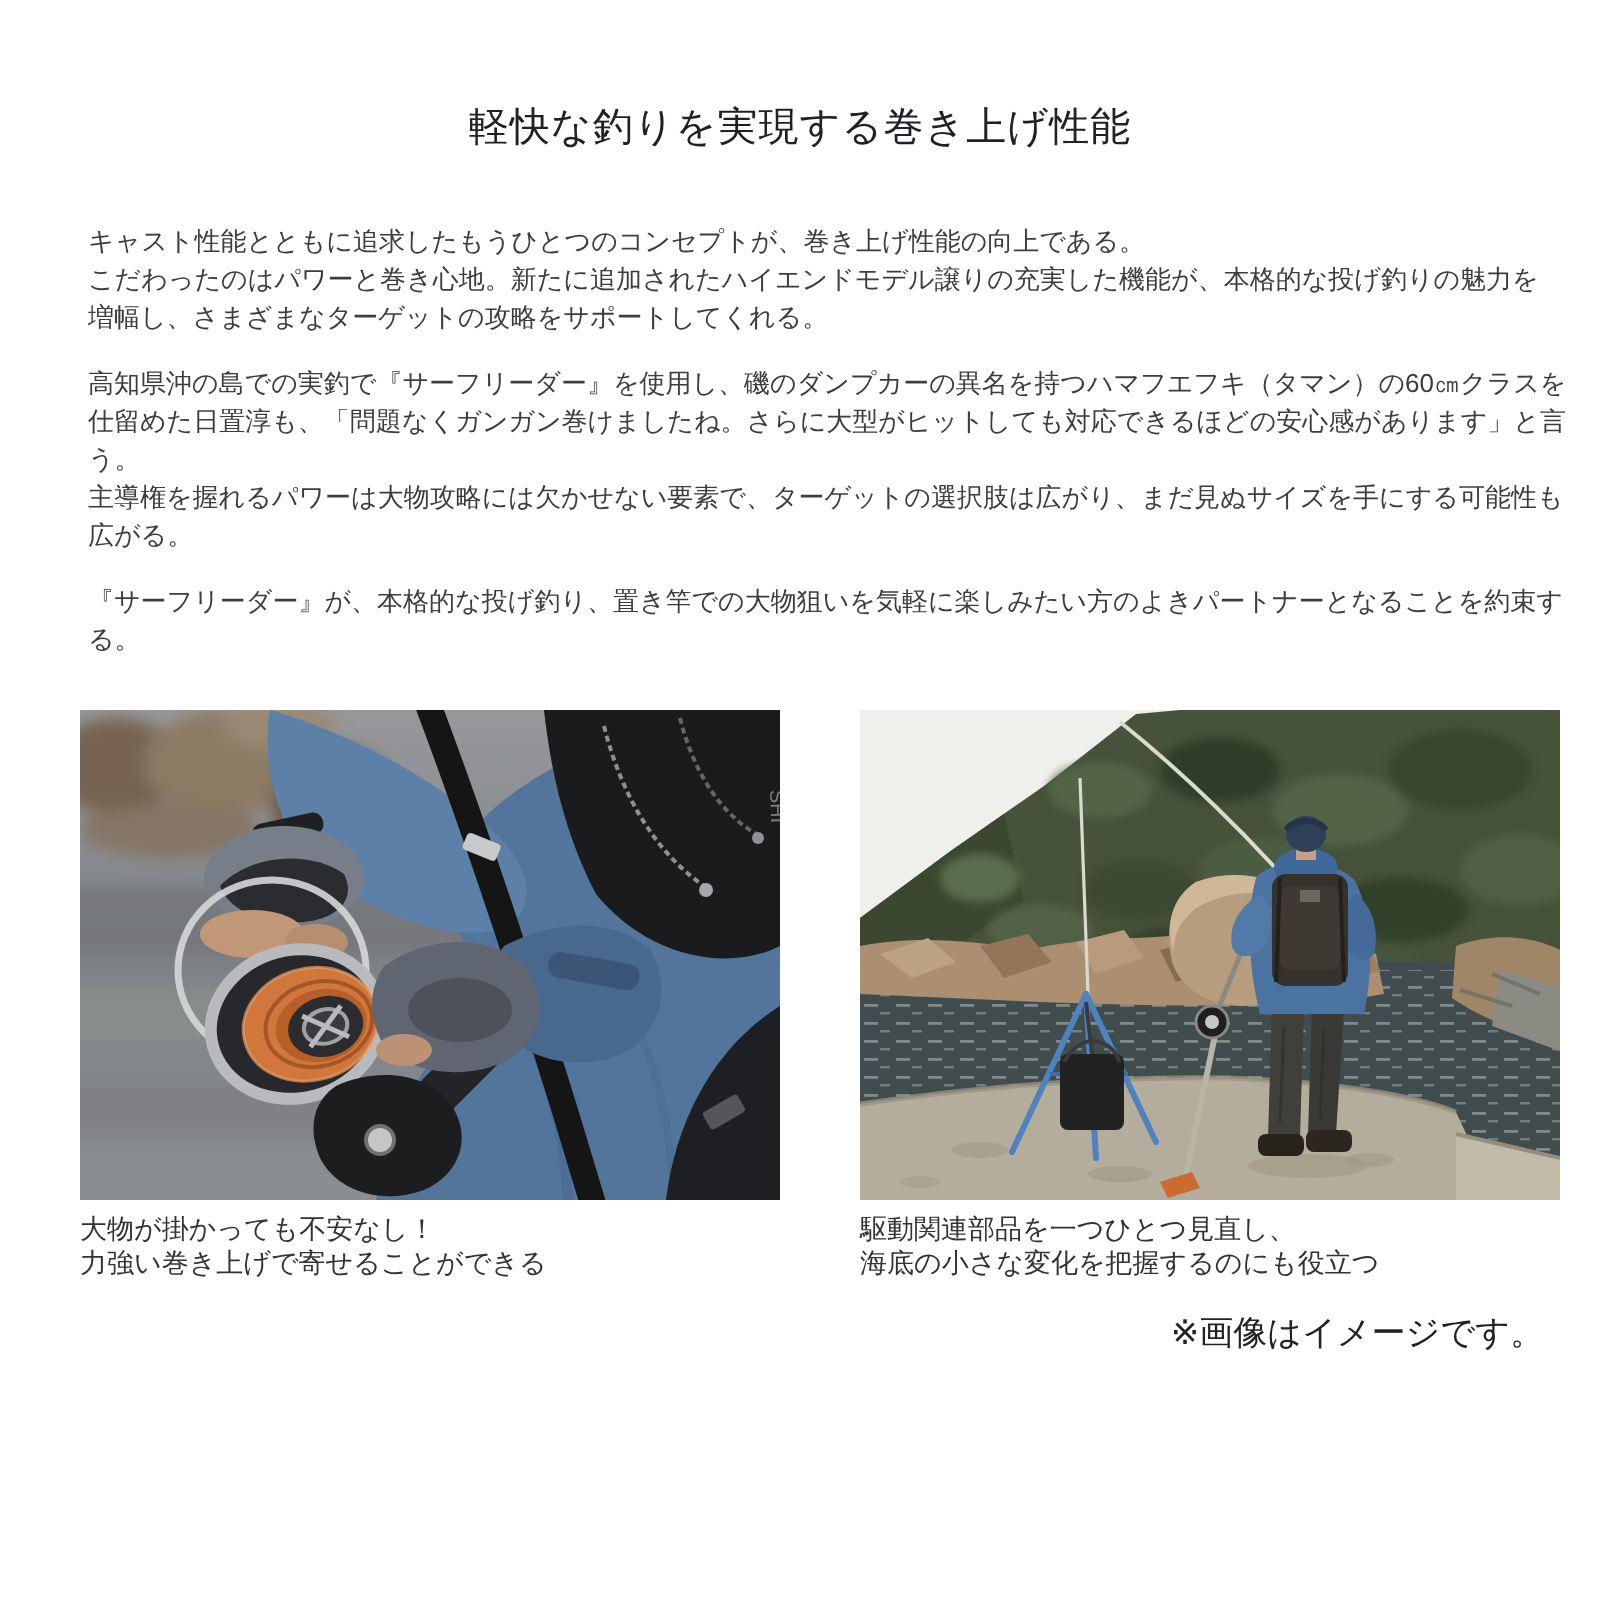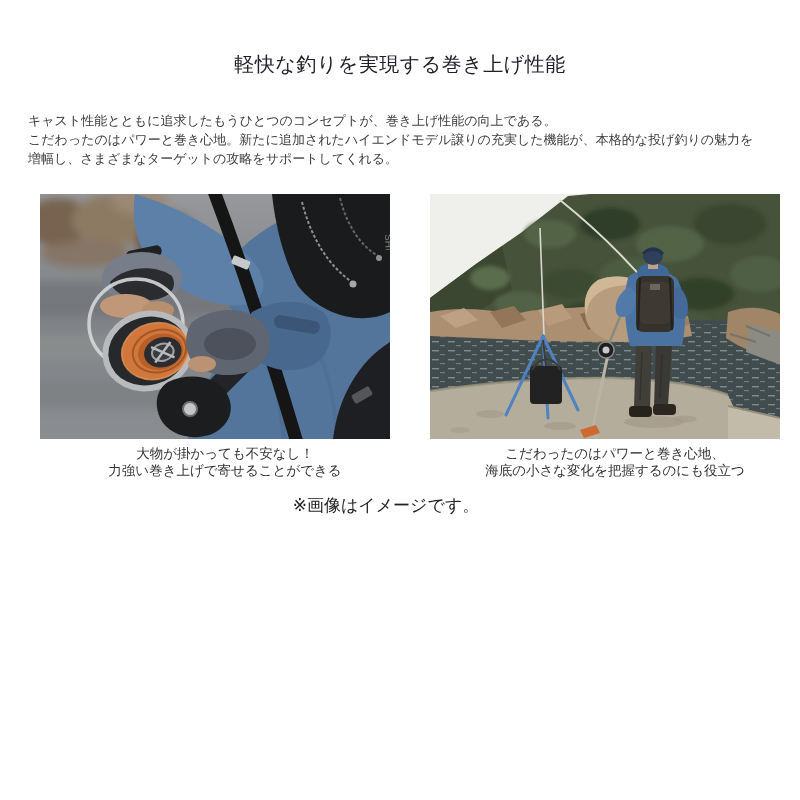--- a/index.html
+++ b/index.html
@@ -6,44 +6,49 @@
   body{
     width:800px;height:800px;overflow:hidden;background:#ffffff;
     font-family:"Liberation Sans","DejaVu Sans",sans-serif;color:#3a3a3a;
   }
   .page{width:800px;height:800px;position:relative;}
   h1.page-title{
     margin:44px 0 27px 0;text-align:center;
     font-family:"Liberation Serif","DejaVu Serif",serif;
     font-weight:500;font-size:20px;line-height:40px;color:#20202a;letter-spacing:.5px;
   }
-  .body-text{padding:0 2px 0 28px;font-size:13px;line-height:19px;color:#3d3d3d;}
+  .body-text{padding:0 2px 0 44px;font-size:13px;line-height:19px;color:#3d3d3d;}
   .body-text p{margin:0 0 14px 0;white-space:pre-line;}
   .figures{display:flex;gap:20px;margin:26px 0 0 40px;}
-  figure{margin:0;width:388px;text-align:center;}
+  figure{margin:0;width:388px;}
   .photo{width:350px;height:245px;overflow:hidden;background:#888;}
   .photo svg{display:block;}
   figcaption{
     margin-top:6px;font-size:13.5px;line-height:17px;color:#333;white-space:pre-line;
   }
   .image-note{
-    margin:15px 28px 0 0;text-align:center;font-size:17px;color:#222222;
+    margin:15px 28px 0 0;text-align:right;font-size:17px;color:#222222;
   }
 </style>
 </head>
 <body>
 
 <div class="page">
 
   <h1 class="page-title">軽快な釣りを実現する巻き上げ性能</h1>
 
   <div class="body-text">
     <p>キャスト性能とともに追求したもうひとつのコンセプトが、巻き上げ性能の向上である。
 こだわったのはパワーと巻き心地。新たに追加されたハイエンドモデル譲りの充実した機能が、本格的な投げ釣りの魅力を
 増幅し、さまざまなターゲットの攻略をサポートしてくれる。</p>
+    <p>高知県沖の島での実釣で『サーフリーダー』を使用し、磯のダンプカーの異名を持つハマフエフキ（タマン）の60㎝クラスを
+仕留めた日置淳も、「問題なくガンガン巻けましたね。さらに大型がヒットしても対応できるほどの安心感があります」と言う。
+主導権を握れるパワーは大物攻略には欠かせない要素で、ターゲットの選択肢は広がり、まだ見ぬサイズを手にする可能性も
+広がる。</p>
+    <p>『サーフリーダー』が、本格的な投げ釣り、置き竿での大物狙いを気軽に楽しみたい方のよきパートナーとなることを約束する。</p>
   </div>
 
   <div class="figures">
 
     <figure>
       <div class="photo">
         <svg viewBox="0 0 350 245" width="350" height="245">
           <defs>
             <linearGradient id="waterL" x1="0" y1="0" x2="0" y2="1">
               <stop offset="0" stop-color="#96989b"></stop>
@@ -237,21 +242,21 @@
             <ellipse cx="223" cy="62" rx="10" ry="9" fill="#2e3f58"></ellipse>
             <path d="M213,60 C217,54 229,54 233,60" stroke="#24344a" stroke-width="3" fill="none"></path>
             <rect x="206" y="82" width="38" height="56" rx="7" fill="#35322c"></rect>
             <rect x="210" y="88" width="30" height="42" rx="5" fill="#3e3a33"></rect>
             <rect x="220" y="90" width="10" height="6" fill="#6b675c"></rect>
             <line x1="210" y1="84" x2="208" y2="136" stroke="#23211d" stroke-width="2"></line>
             <line x1="240" y1="84" x2="242" y2="136" stroke="#23211d" stroke-width="2"></line>
           </g>
         </svg>
       </div>
-      <figcaption>こだわったのはパワーと巻き心地、
+      <figcaption>駆動関連部品を一つひとつ見直し、
 海底の小さな変化を把握するのにも役立つ</figcaption>
     </figure>
 
   </div>
 
   <div class="image-note">※画像はイメージです。</div>
 
 </div>
 
 </body></html>

